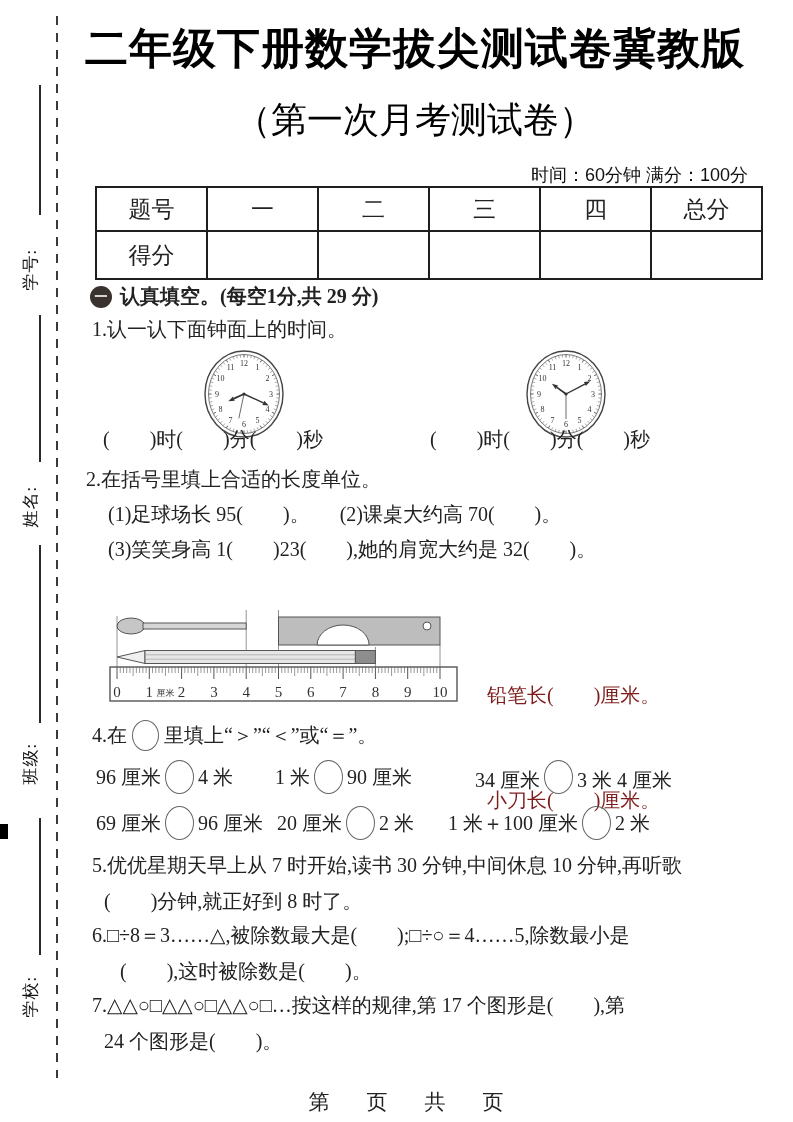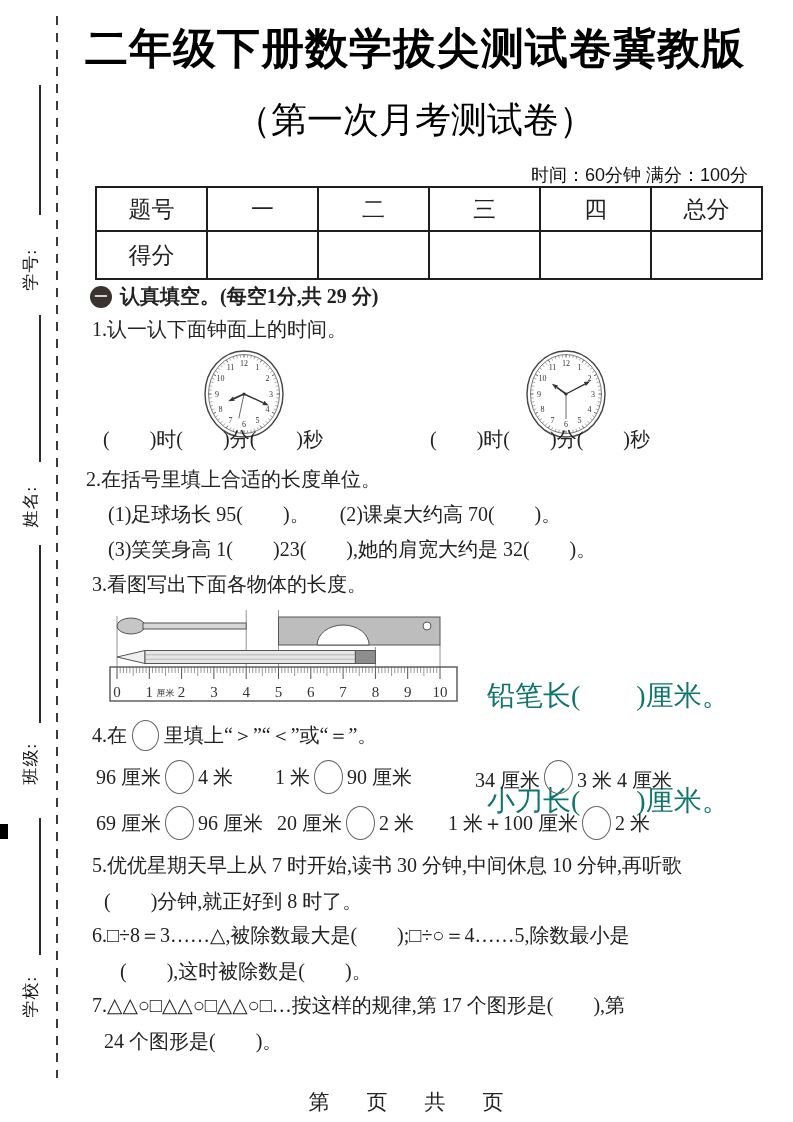--- a/index.html
+++ b/index.html
@@ -39,21 +39,21 @@
   .qtext{font-size:20px;color:#222;}
   .blank{white-space:pre;}
 
   .clock{width:82px;height:92px;}
   .cmp{display:inline-flex;align-items:center;}
   .cmp-circle{display:inline-block;width:27px;height:32px;border:1.6px solid #666;
               border-radius:50%;margin:0 4px;vertical-align:middle;}
   .cmp-circle.small{width:25px;height:29px;margin:0 5px;}
   .q4row{display:flex;align-items:center;}
 
-  .q3labels{line-height:35px;font-size:28px;color:#0f766e;}
+  .q3labels{line-height:35px;font-size:20px;color:#7f1d1d;}
   .footer{left:70px;width:680px;top:1088px;text-align:center;font-size:21px;letter-spacing:8px;
           font-family:"Liberation Sans","DejaVu Sans",sans-serif;color:#222;}
 </style>
 </head>
 <body>
 
 <div class="page">
 
   <div class="abs dash-line"></div>
   <div class="abs write-line" style="top:85px;height:130px;"></div>
@@ -261,21 +261,20 @@
         <line x1="41" y1="45" x2="41" y2="70" stroke="#444" stroke-width="0.8"></line>
         <circle cx="41" cy="45" r="1.6" fill="#333"></circle>
       </svg></div>
   <div class="abs qtext blank" style="left:103px;top:426px;">(        )时(        )分(        )秒</div>
   <div class="abs qtext blank" style="left:430px;top:426px;">(        )时(        )分(        )秒</div>
 
   <div class="abs qtext" style="left:86px;top:466px;">2.在括号里填上合适的长度单位。</div>
   <div class="abs qtext blank" style="left:108px;top:501px;">(1)足球场长 95(        )。      (2)课桌大约高 70(        )。</div>
   <div class="abs qtext blank" style="left:108px;top:536px;">(3)笑笑身高 1(        )23(        ),她的肩宽大约是 32(        )。</div>
 
-  <div class="abs qtext" style="left:92px;top:571px;">3.看图写出下面各物体的长度。</div>
   <div class="abs" style="left:105px;top:602px;" id="ruler-diagram"><svg width="360" height="106" viewBox="0 0 360 106" xmlns="http://www.w3.org/2000/svg">
         <line x1="12" y1="14" x2="12" y2="65" stroke="#888" stroke-width="0.9"></line>
         <line x1="141.2" y1="8" x2="141.2" y2="65" stroke="#888" stroke-width="0.9"></line>
         <line x1="173.5" y1="8" x2="173.5" y2="65" stroke="#888" stroke-width="0.9"></line>
         <line x1="270.4" y1="45" x2="270.4" y2="65" stroke="#888" stroke-width="0.9"></line>
         <line x1="335" y1="43" x2="335" y2="65" stroke="#888" stroke-width="0.9"></line>
         <ellipse cx="26" cy="24" rx="14" ry="8" fill="#c6c6c6" stroke="#555" stroke-width="1"></ellipse>
         <rect x="38" y="21" width="103.19999999999999" height="6" fill="#d6d6d6" stroke="#555" stroke-width="1"></rect>
         <rect x="173.5" y="15" width="161.5" height="28" fill="#bdbdbd" stroke="#555" stroke-width="1"></rect>
         <path d="M 212.09999999999997 43 A 26 20 0 0 1 264.09999999999997 43 Z" fill="#fff" stroke="#555" stroke-width="1"></path>

